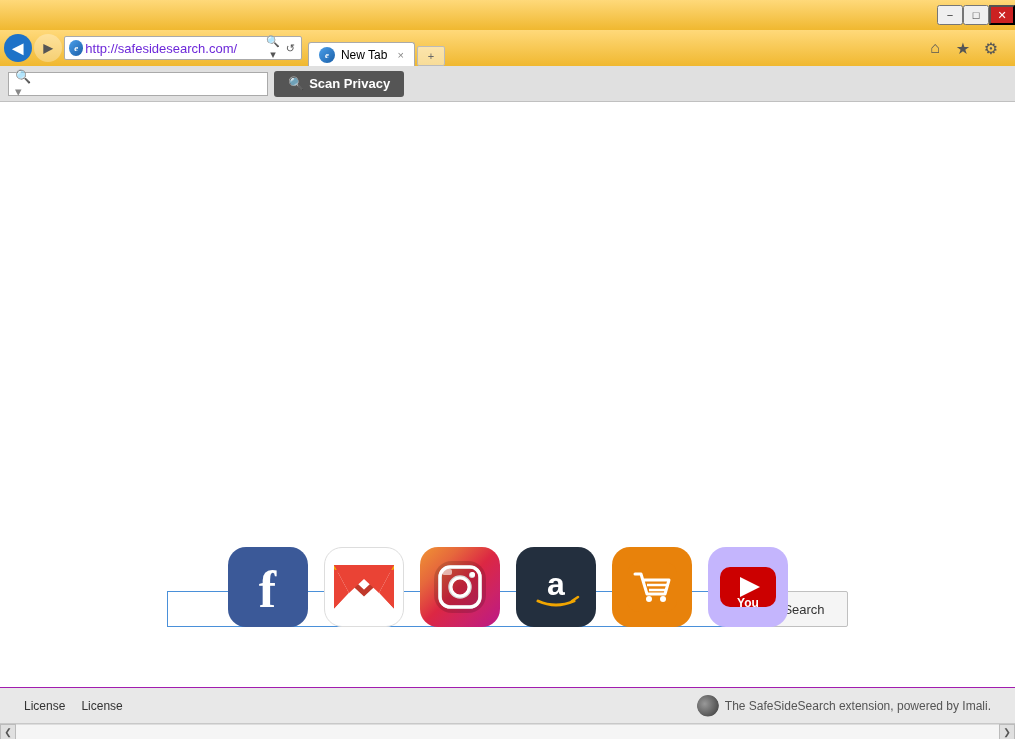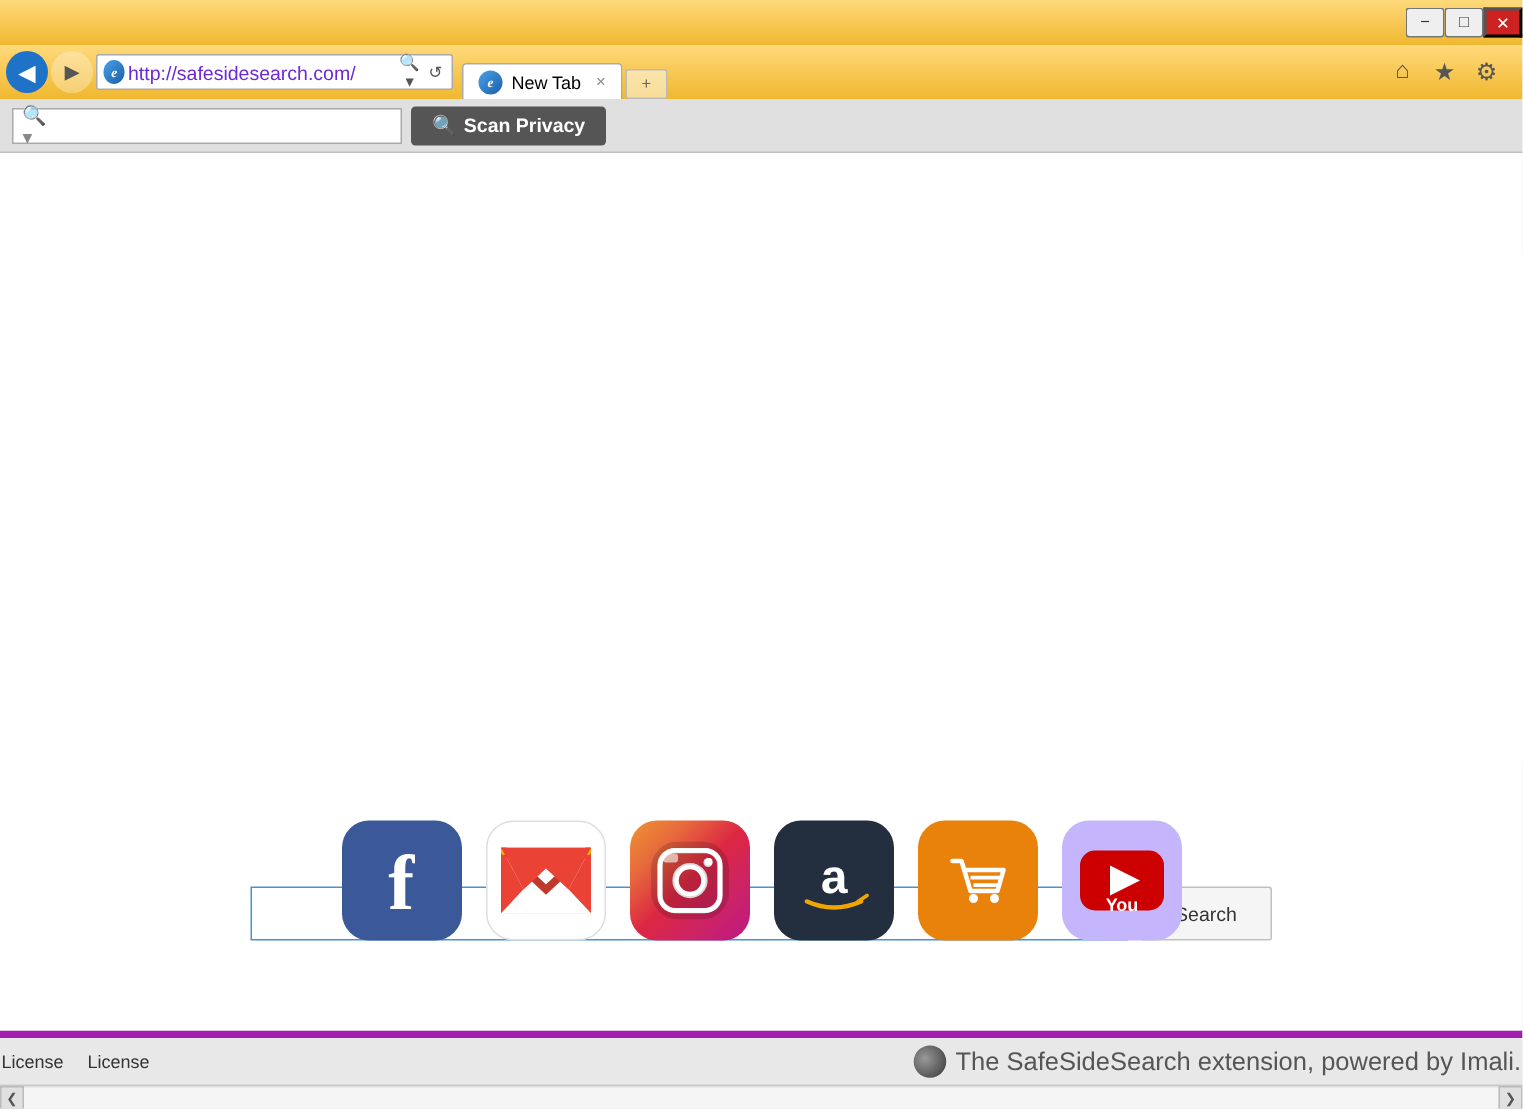--- a/index.html
+++ b/index.html
@@ -277,30 +277,30 @@
     
     .app-shopping { background: #e8820b; }
 
     
     .app-youtube { background: #c4b5fd; }
 
     
     .footer {
       height: 36px;
       background: #e8e8e8;
-      border-top: 5px solid #a21caf;
-      display: flex;
-      align-items: center;
-      padding: 0 1px;
+      border-top: 1px solid #a21caf;
+      display: flex;
+      align-items: center;
+      padding: 0 24px;
       font-size: 12px;
       color: #444;
     }
     .footer-left { display: flex; gap: 16px; }
     .footer-link { color: #333; cursor: pointer; text-decoration: none; }
-    .footer-right { margin-left: auto; display: flex; align-items: center; gap: 6px; color: #555; font-size: 17px; }
+    .footer-right { margin-left: auto; display: flex; align-items: center; gap: 6px; color: #555; font-size: 12px; }
 
     
     .scrollbar-area {
       height: 16px;
       background: #f0f0f0;
       border-top: 1px solid #c8c8c8;
       display: flex;
       align-items: center;
     }
     .scroll-btn {

